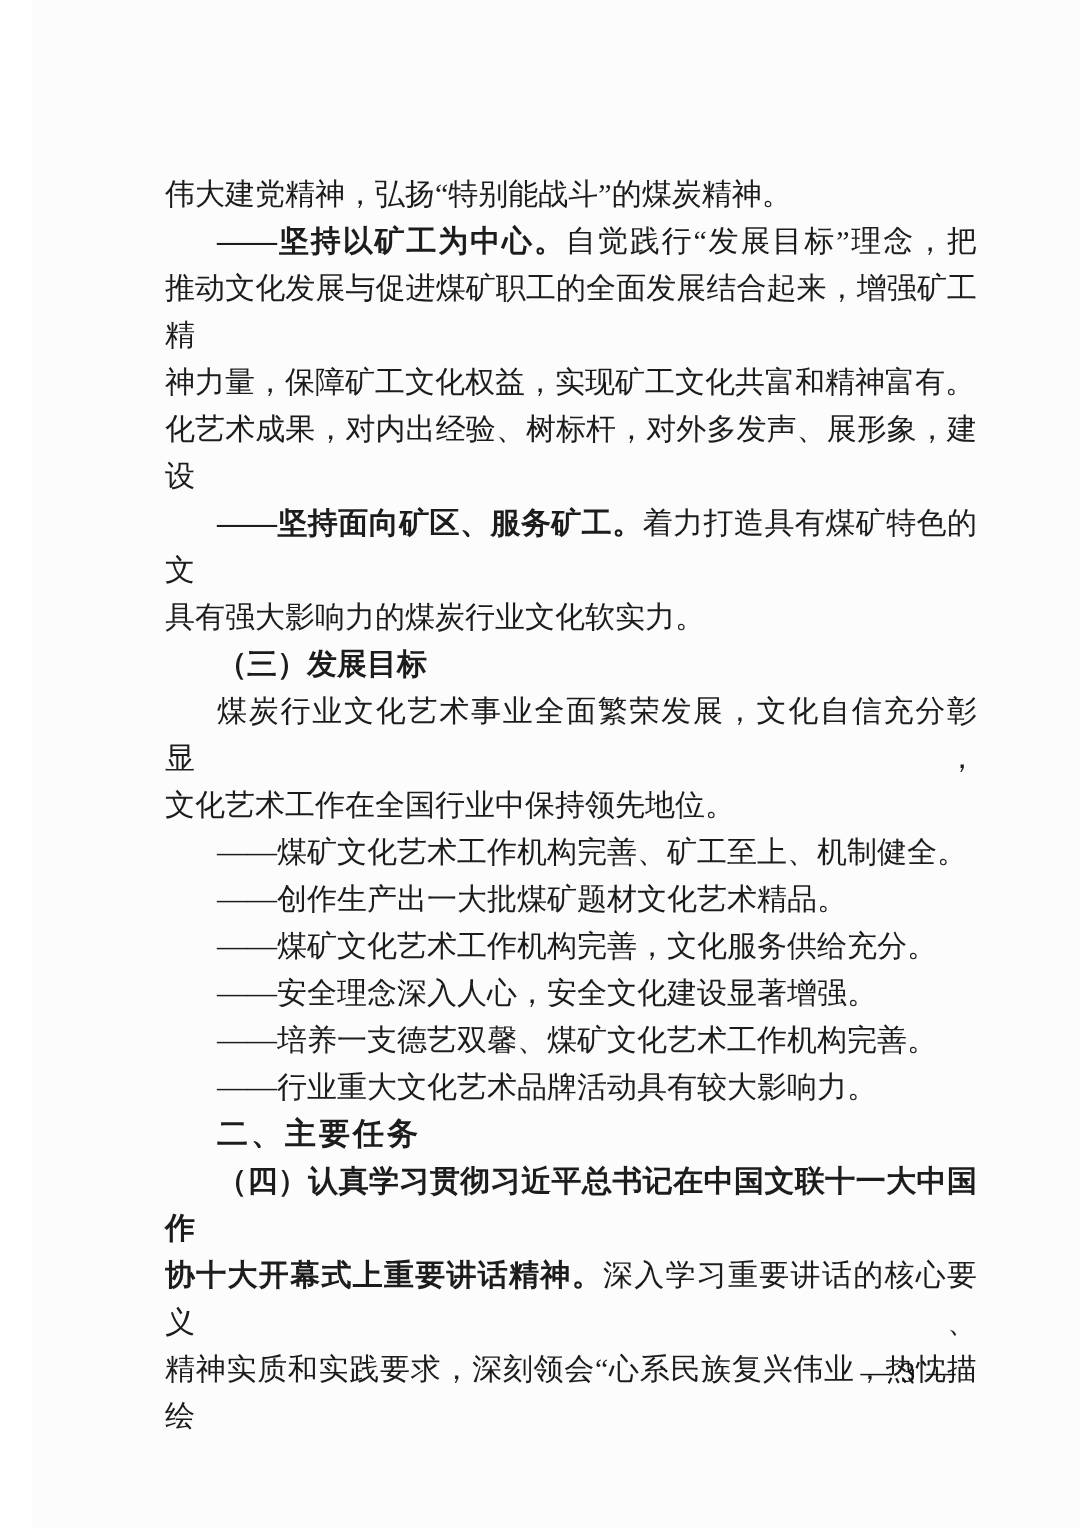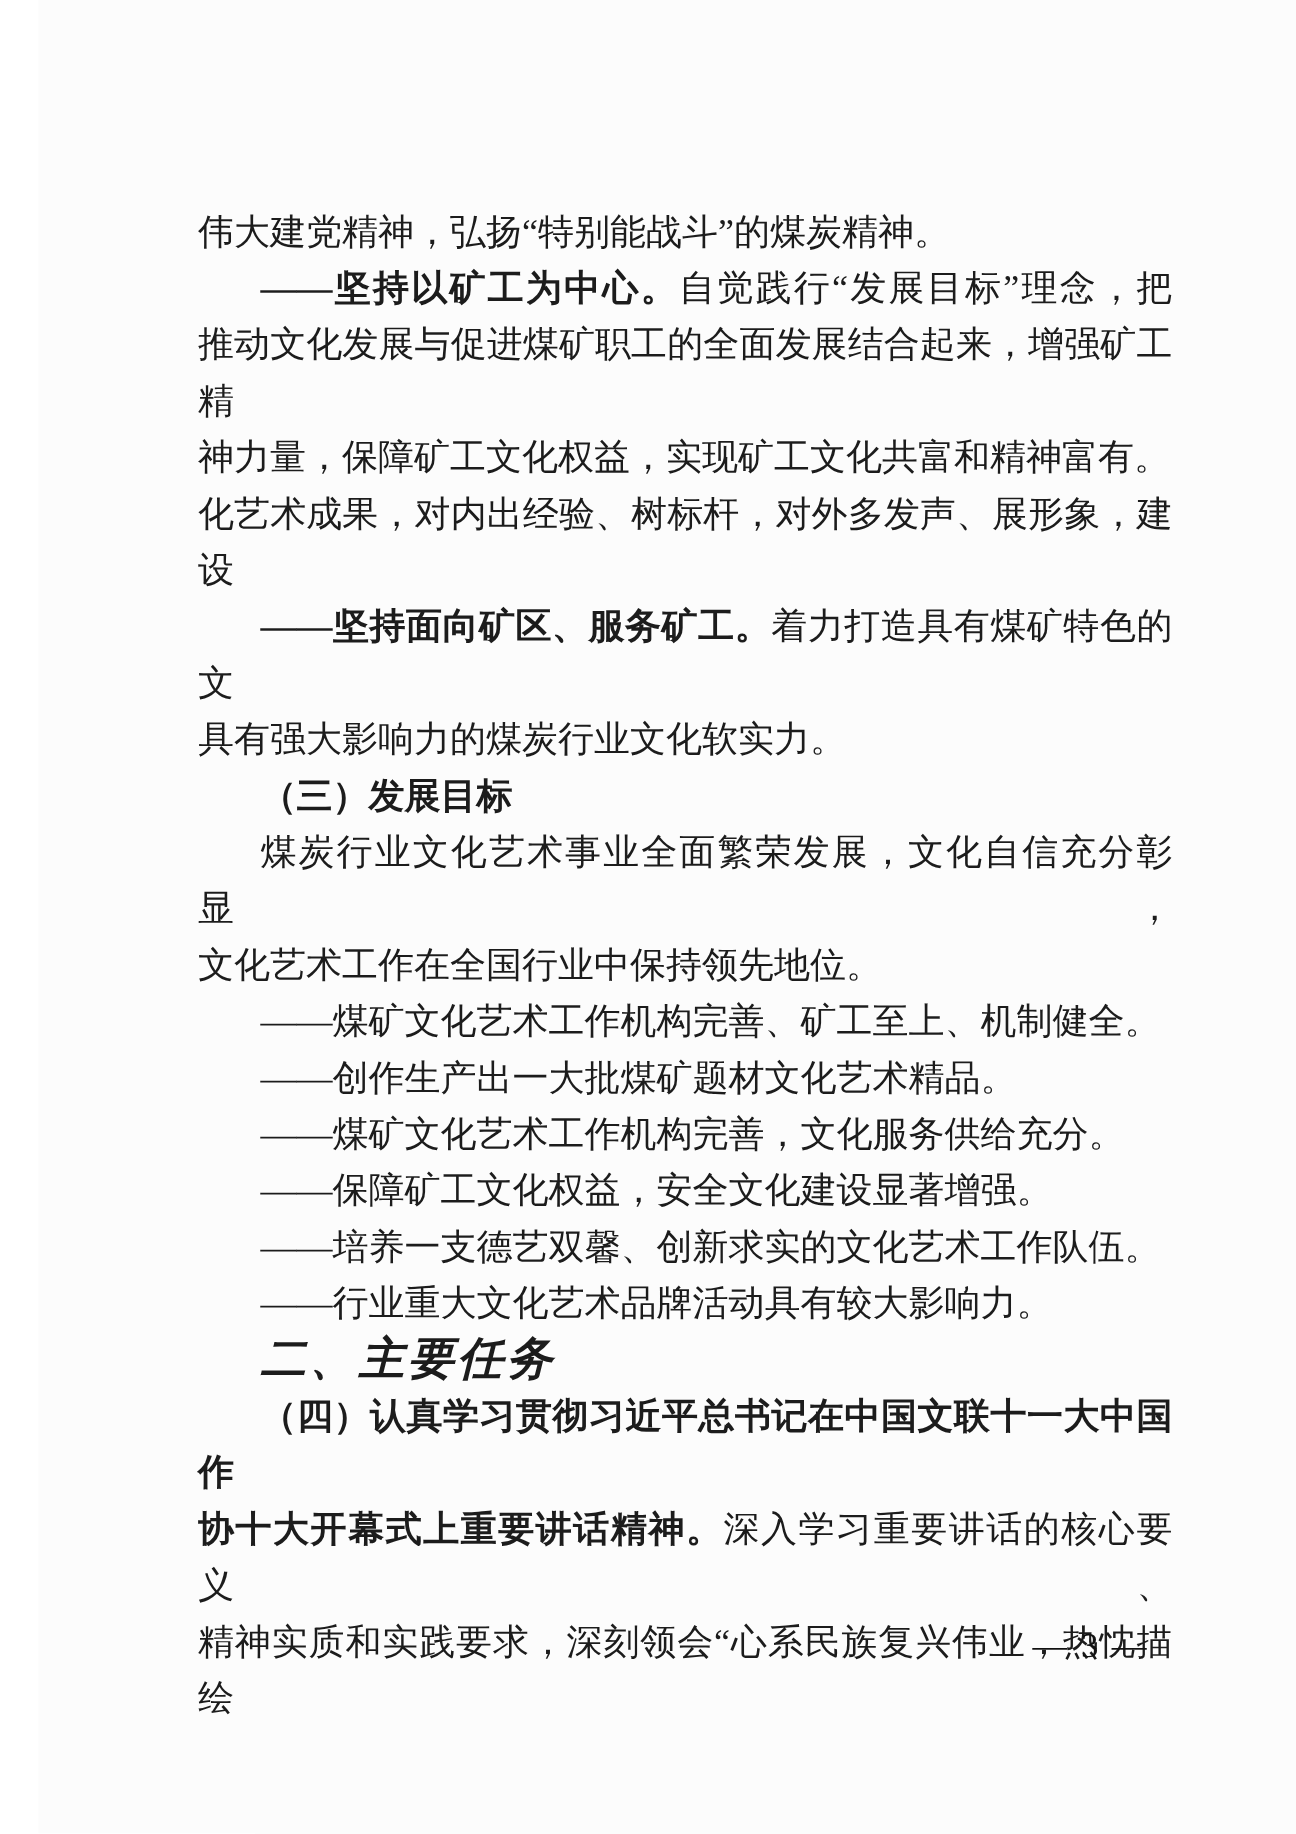--- a/index.html
+++ b/index.html
@@ -36,22 +36,21 @@
   .line.fill {
     text-align-last: justify;
   }
   .line .b {
     font-weight: bold;
   }
   .line.h2 {
     font-weight: 900;
     font-family: "Liberation Sans", "DejaVu Sans", sans-serif;
     letter-spacing: 3px;
-    font-size: 38px;
-    font-style: italic;
+    font-size: 31px;
   }
   .footer {
     position: absolute;
     top: 1356px;
     left: 807px;
     width: 140px;
     text-align: center;
     font-size: 29px;
     letter-spacing: 2px;
     color: #111111;
@@ -68,22 +67,22 @@
       <div class="line"><span class="r">神力量，保障矿工文化权益，实现矿工文化共富和精神富有。</span></div>
       <div class="line fill"><span class="r">化艺术成果，对内出经验、树标杆，对外多发声、展形象，建设</span></div>
       <div class="line indent fill"><span class="b">——坚持面向矿区、服务矿工。</span><span class="r">着力打造具有煤矿特色的文</span></div>
       <div class="line"><span class="r">具有强大影响力的煤炭行业文化软实力。</span></div>
       <div class="line indent"><span class="b">（三）发展目标</span></div>
       <div class="line indent fill"><span class="r">煤炭行业文化艺术事业全面繁荣发展，文化自信充分彰显，</span></div>
       <div class="line"><span class="r">文化艺术工作在全国行业中保持领先地位。</span></div>
       <div class="line indent"><span class="r">——煤矿文化艺术工作机构完善、矿工至上、机制健全。</span></div>
       <div class="line indent"><span class="r">——创作生产出一大批煤矿题材文化艺术精品。</span></div>
       <div class="line indent"><span class="r">——煤矿文化艺术工作机构完善，文化服务供给充分。</span></div>
-      <div class="line indent"><span class="r">——保障矿工文化权益，安全文化建设显著增强。</span></div>
-      <div class="line indent"><span class="r">——培养一支德艺双馨、创新求实的文化艺术工作队伍。</span></div>
+      <div class="line indent"><span class="r">——安全理念深入人心，安全文化建设显著增强。</span></div>
+      <div class="line indent"><span class="r">——培养一支德艺双馨、煤矿文化艺术工作机构完善。</span></div>
       <div class="line indent"><span class="r">——行业重大文化艺术品牌活动具有较大影响力。</span></div>
       <div class="line indent h2"><span class="b">二、主要任务</span></div>
       <div class="line indent fill"><span class="b">（四）认真学习贯彻习近平总书记在中国文联十一大中国作</span></div>
       <div class="line fill"><span class="b">协十大开幕式上重要讲话精神。</span><span class="r">深入学习重要讲话的核心要义、</span></div>
       <div class="line fill"><span class="r">精神实质和实践要求，深刻领会“心系民族复兴伟业，热忱描绘</span></div>
     </div>
   <div class="footer">— 3 —</div>
 </div>
 
 </body></html>

